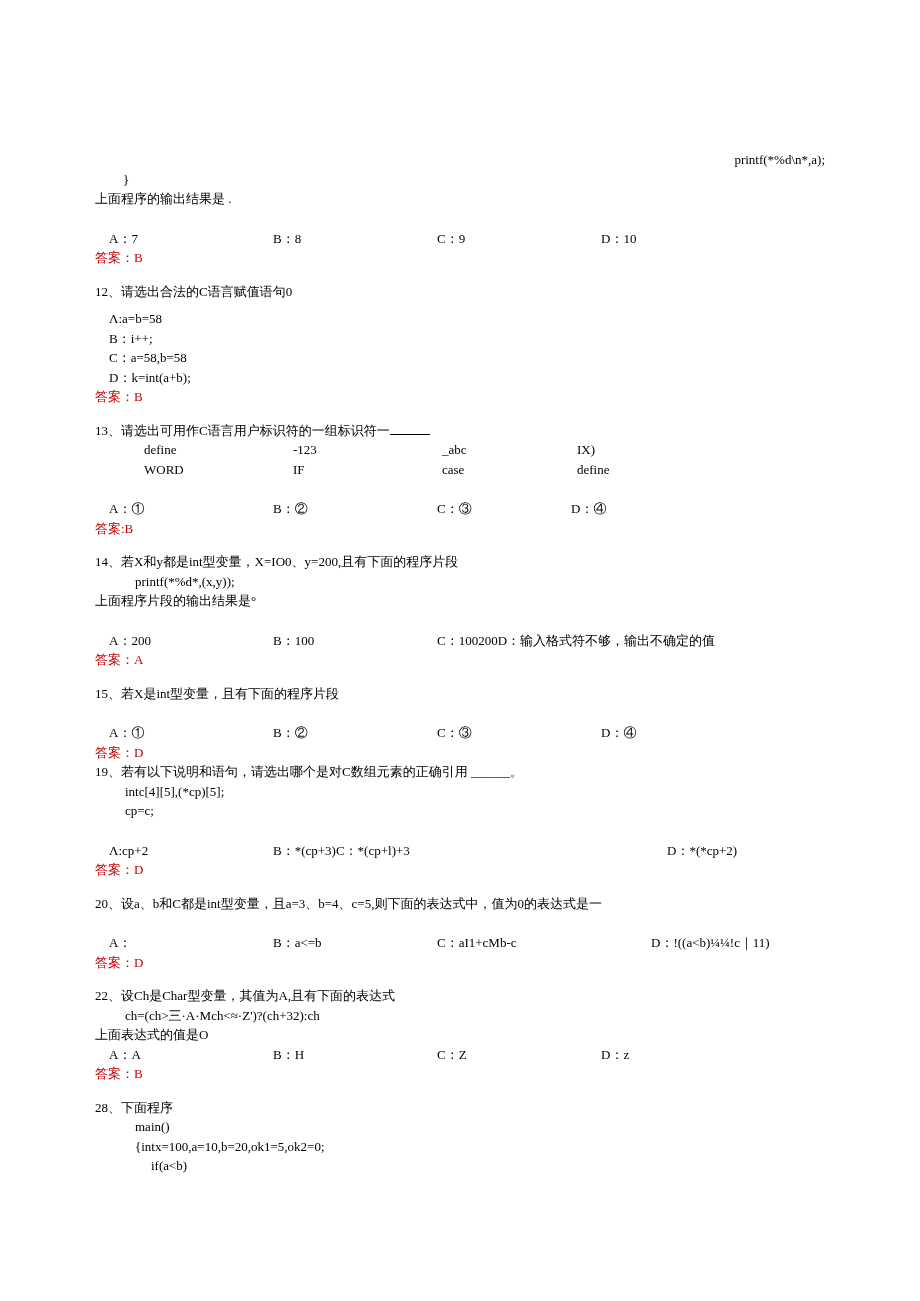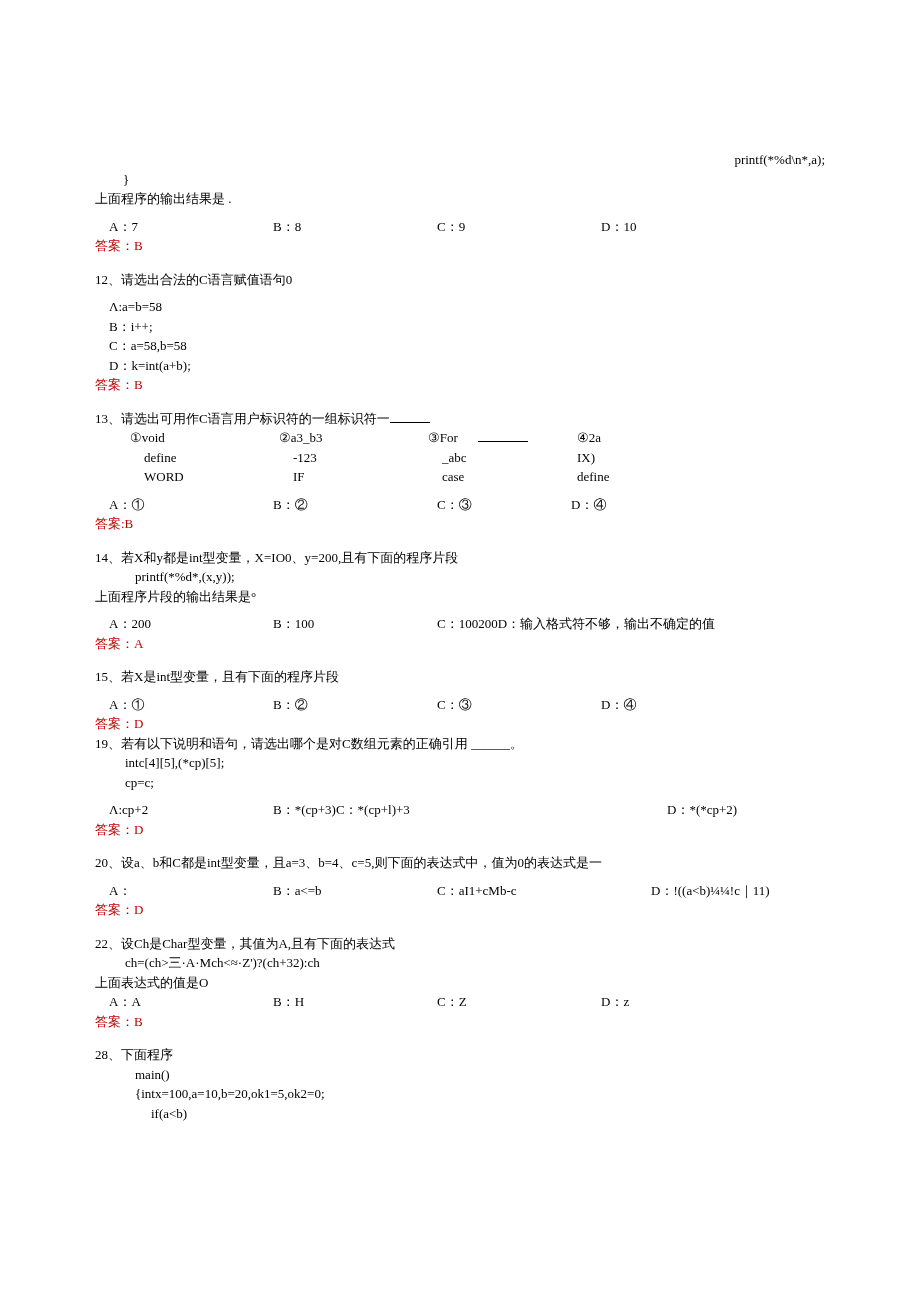--- a/index.html
+++ b/index.html
@@ -21,21 +21,21 @@
       padding-left: 28px;
     }
     .answer {
       color: #c00000;
     }
     .q-block {
       margin-top: 14px;
     }
     .options-row {
       display: flex;
-      margin-top: 8px;
+      margin-top: 20px;
     }
     .opt {
       padding-left: 14px;
     }
     .opt.a { width: 150px; }
     .opt.b { width: 150px; }
     .opt.c { width: 150px; }
     .opt.d { }
     table.ident {
       margin-left: 35px;
@@ -77,26 +77,20 @@
   <div class="opt">D：k=int(a+b);</div>
   <div class="answer">答案：B</div>
 </div>
 
 <div class="q-block">
   <div>
     <span>13、请选出可用作C语言用户标识符的一组标识符一</span><span class="underline"></span>
   </div>
   <table class="ident">
     <tbody>
-        <tr>
-      <td>①void</td>
-      <td>②a3_b3</td>
-      <td><span>③For</span><span style="border-top:1px solid #000; display:inline-block; width:50px; margin-left:20px;"></span></td>
-      <td>④2a</td>
-    </tr>
     <tr>
       <td style="padding-left:14px">define</td>
       <td style="padding-left:14px">-123</td>
       <td style="padding-left:14px"><span>_abc</span></td>
       <td>IX)</td>
     </tr>
     <tr>
       <td style="padding-left:14px">WORD</td>
       <td style="padding-left:14px">IF</td>
       <td style="padding-left:14px">case</td>

